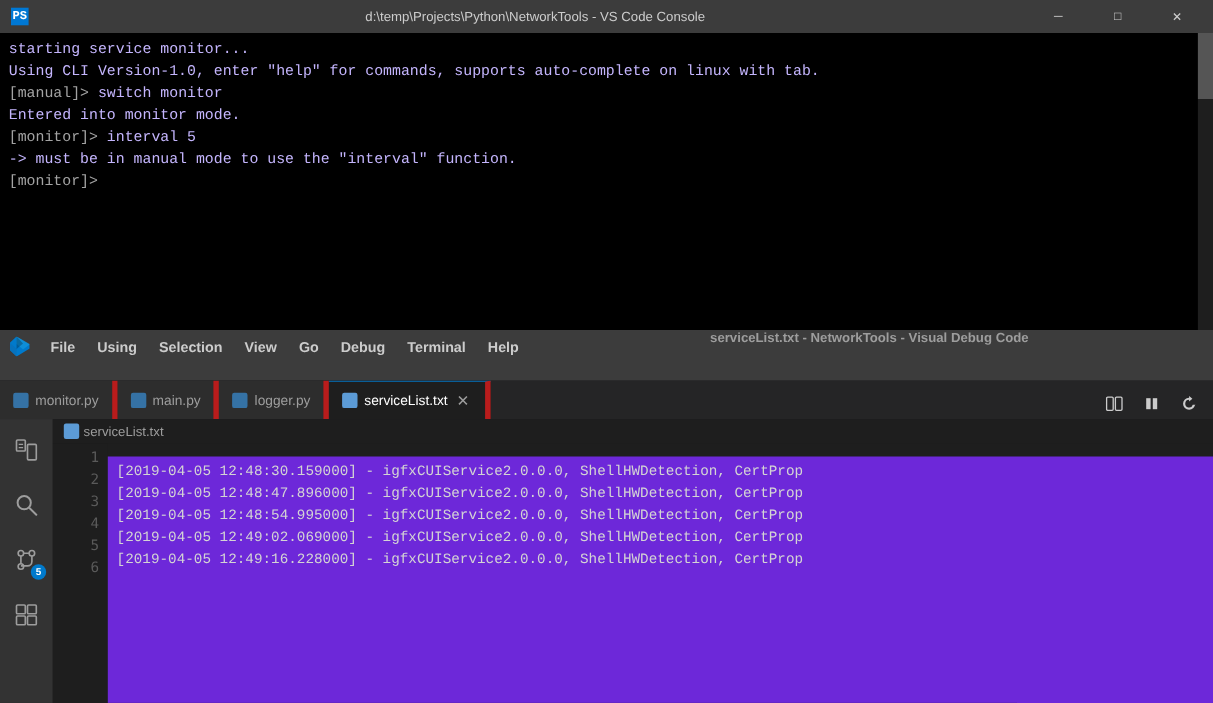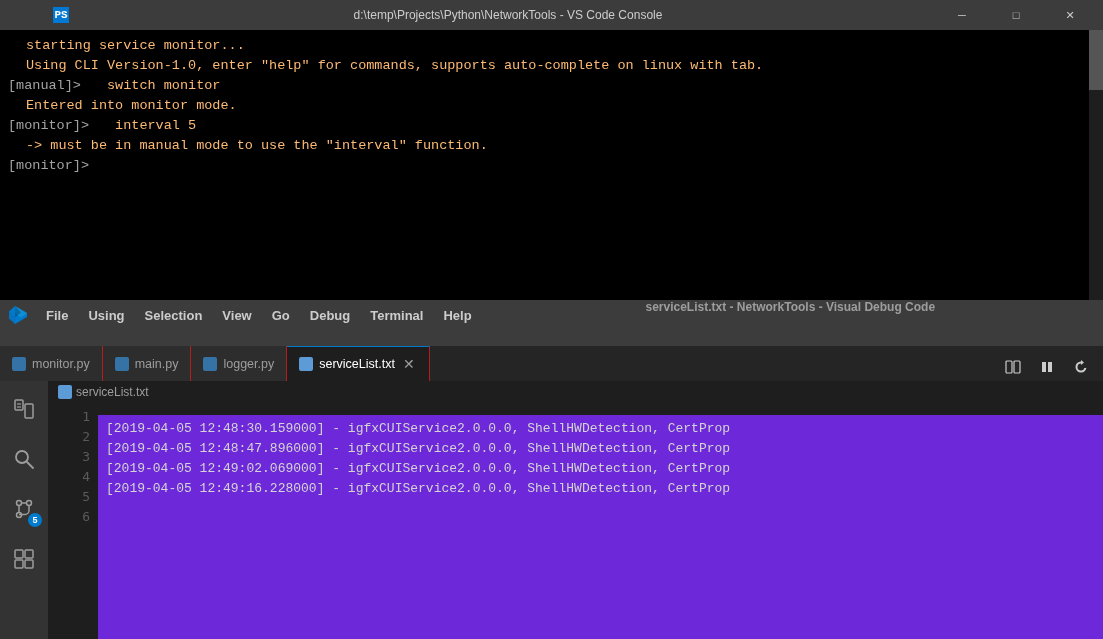--- a/index.html
+++ b/index.html
@@ -27,21 +27,20 @@
       height: 16px;
       margin-right: 8px;
       background: #0078d4;
       display: flex;
       align-items: center;
       justify-content: center;
       font-size: 10px;
       color: white;
       font-weight: bold;
       flex-shrink: 0;
-      margin-left: 43px;
     }
     #title-text {
       font-size: 12px;
       color: #cccccc;
       flex: 1;
       text-align: center;
       font-family: 'Segoe UI', sans-serif;
     }
     #title-controls {
       display: flex;
@@ -65,21 +64,21 @@
       color: #cccccc;
       font-size: 13.5px;
       line-height: 20px;
       padding: 6px 8px;
       flex: 1;
       overflow: hidden;
       position: relative;
     }
     .term-line { white-space: pre; }
     .term-cyan { color: #a3a3a3; }
-    .term-normal { color: #fdba74; margin-left: 18px; }
+    .term-normal { color: #c4b5fd; }
 
     
     #terminal-scrollbar {
       position: absolute;
       right: 0;
       top: 0;
       width: 14px;
       height: 100%;
       background: #1e1e1e;
     }
@@ -141,21 +140,21 @@
     }
     .tab {
       height: 35px;
       display: flex;
       align-items: center;
       padding: 0 12px;
       font-size: 12.5px;
       color: #9d9d9d;
       cursor: pointer;
       background: #2d2d2d;
-      border-right: 1px solid #b91c1c;
+      border-right: 5px solid #b91c1c;
       white-space: nowrap;
       font-family: 'Segoe UI', sans-serif;
       gap: 6px;
     }
     .tab.active {
       background: #1e1e1e;
       color: #ffffff;
       border-top: 1px solid #007acc;
     }
     .tab-icon {
@@ -453,18 +452,19 @@
         <span class="line-num">1</span>
         <span class="line-num">2</span>
         <span class="line-num">3</span>
         <span class="line-num">4</span>
         <span class="line-num">5</span>
         <span class="line-num">6</span>
       </div>
       <div id="editor-lines">
         <div class="editor-line">[2019-04-05 12:48:30.159000] - igfxCUIService2.0.0.0,  ShellHWDetection,  CertProp</div>
         <div class="editor-line">[2019-04-05 12:48:47.896000] - igfxCUIService2.0.0.0,  ShellHWDetection,  CertProp</div>
+        <div class="editor-line">[2019-04-05 12:48:54.995000] - igfxCUIService2.0.0.0,  ShellHWDetection,  CertProp</div>
         <div class="editor-line">[2019-04-05 12:49:02.069000] - igfxCUIService2.0.0.0,  ShellHWDetection,  CertProp</div>
         <div class="editor-line">[2019-04-05 12:49:16.228000] - igfxCUIService2.0.0.0,  ShellHWDetection,  CertProp</div>
       </div>
     </div>
   </div>
 </div>
 
 </body></html>

